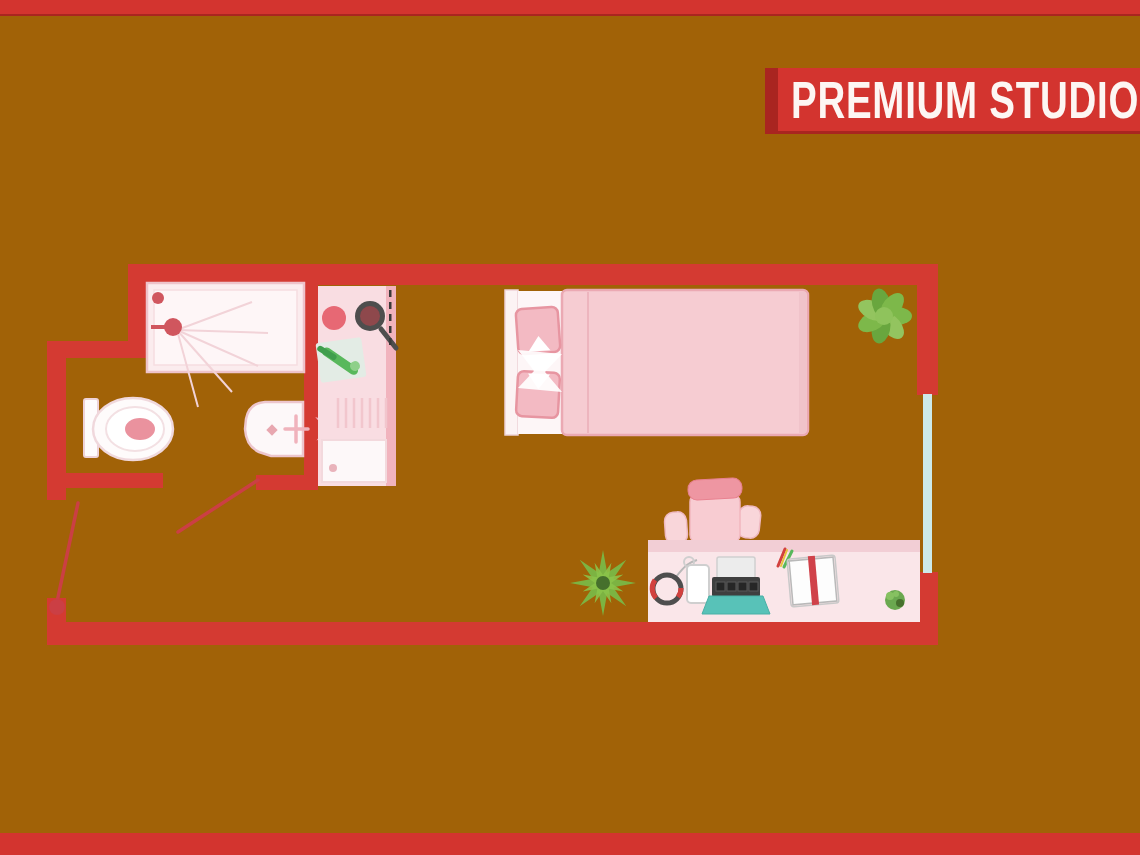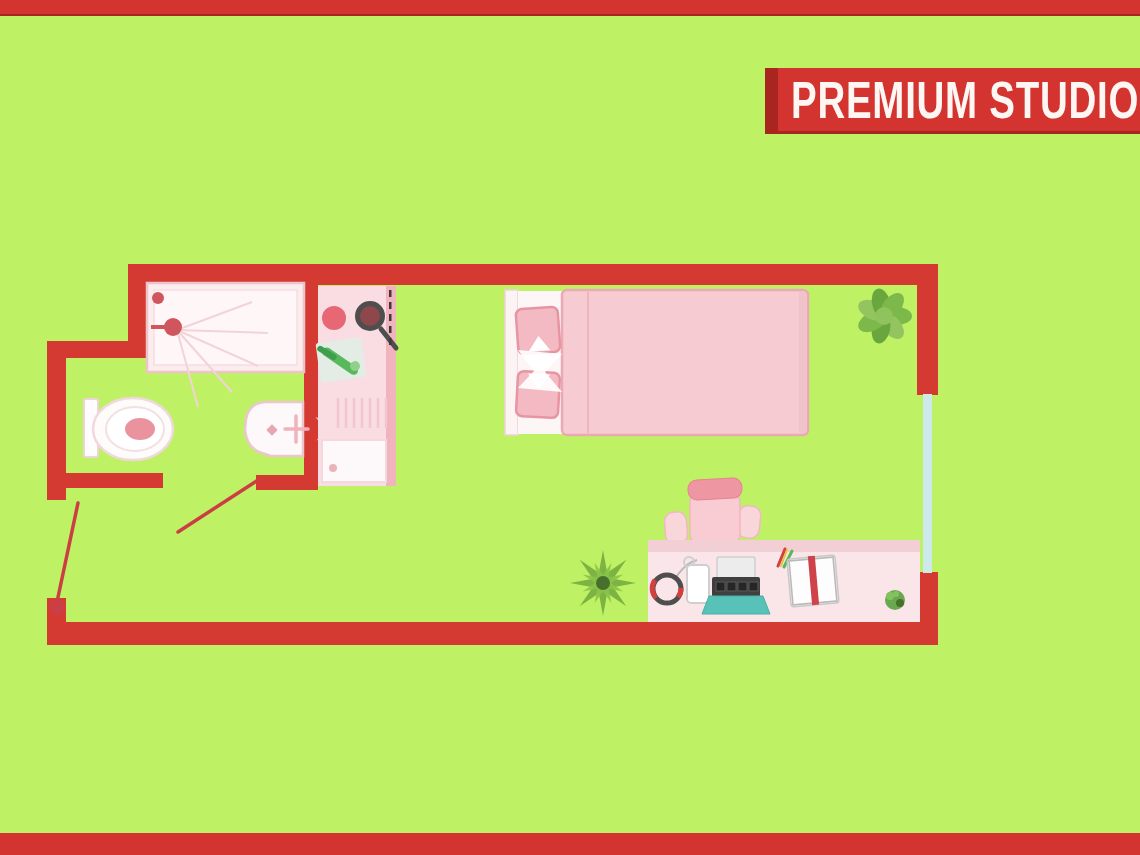--- a/index.html
+++ b/index.html
@@ -1,16 +1,16 @@
 <!DOCTYPE html>
 <html style="--brand_red: #d3342f; --brand_red_dark: #a92520; --wall_red: #d43a32; --door_red: #cb3f44; --window_teal: #cdeaea; --pink_fill: #f9dde2; --pink_strip: #f1b3bd; --pink_outline: #eec3ca; --fixture_white: #fdf8f9; --duvet_pink: #f6ccd2; --duvet_edge: #eba9b3; --pillow_pink: #f3bac3; --pillow_edge: #e795a1; --chair_pink: #f8ccd2; --chair_headrest: #ee96a2; --desk_pink: #fae6e9; --desk_band: #f2ced5; --burner_red: #e76874; --pan_gray: #4e4e4e; --pan_inner: #8e484c; --laptop_teal: #58c2b8; --gadget_dark: #3f3f3f; --accent_red: #d2413e; --veg_green: #58b85c; --plant_green: #7cb342; --plant_green_light: #8bc34a; --plant_green_dark: #46702c; --leaf_a: #7db84a; --leaf_b: #93c45f; --leaf_c: #69a63e; --book_red: #d0424a;"><head>
 <meta charset="utf-8">
 <style>
   html,body{margin:0;padding:0;background:#fff;}
-  .page{position:relative;width:1140px;height:855px;overflow:hidden;background:#bef264;
+  .page{position:relative;width:1140px;height:855px;overflow:hidden;background:#a16207;
         font-family:"Liberation Sans",sans-serif;text-align:center;}
   .strip-top{position:absolute;left:0;top:0;width:1140px;height:14px;
              background:var(--brand_red);border-bottom:2px solid var(--brand_red_dark);}
   .strip-bottom{position:absolute;left:0;top:833px;width:1140px;height:22px;
                 background:var(--brand_red);}
   .banner{position:absolute;left:765px;top:68px;width:375px;height:63px;
           background:var(--brand_red);display:flex;align-items:center;
           overflow:hidden;border-bottom:3px solid var(--brand_red_dark);}
   .banner-accent{position:absolute;left:0;top:0;width:13px;height:63px;
                  background:var(--brand_red_dark);}

